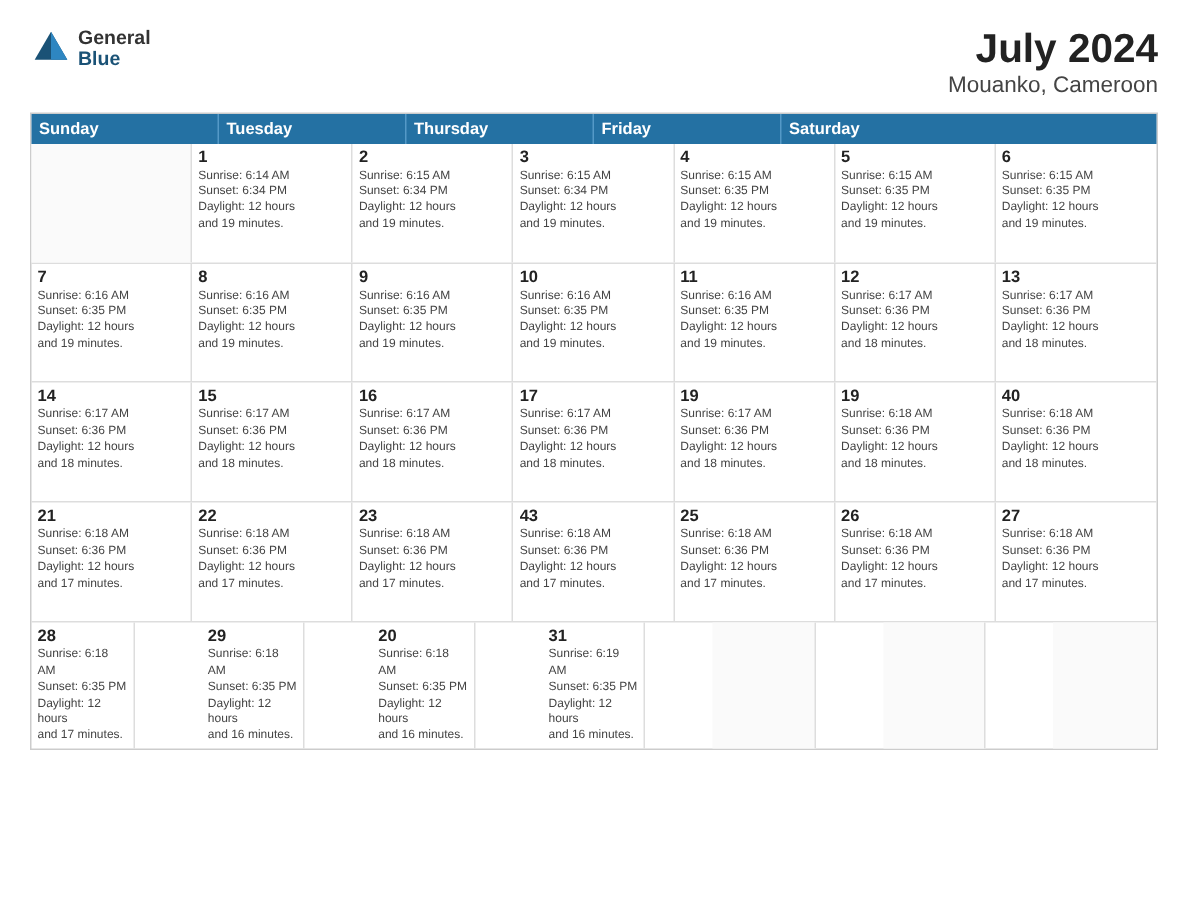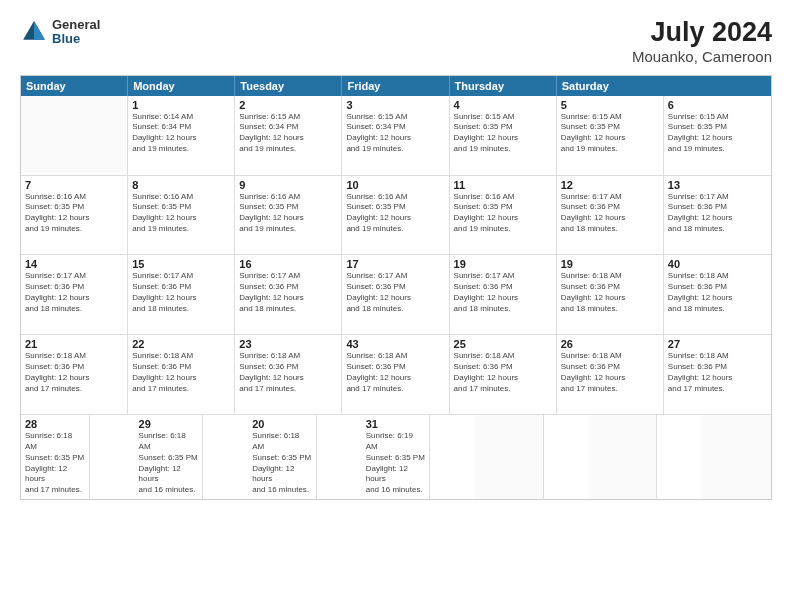--- a/index.html
+++ b/index.html
@@ -55,21 +55,21 @@
       color: #444;
     }
     .calendar {
       flex: 1;
       display: flex;
       flex-direction: column;
       border: 1px solid #ccc;
     }
     .cal-header-row {
       display: grid;
-      grid-template-columns: repeat(7, 1fr);
+      grid-template-columns: repeat(6, 1fr);
       background: #2471a3;
     }
     .cal-header-cell {
       color: #fff;
       font-size: 11px;
       font-weight: bold;
       padding: 4px 5px;
       text-align: left;
       border-right: 1px solid #5499c7;
     }
@@ -126,24 +126,23 @@
     </div>
     <div class="title-block">
       <div class="main-title">July 2024</div>
       <div class="subtitle">Mouanko, Cameroon</div>
     </div>
   </div>
 
   <div class="calendar">
     <div class="cal-header-row">
     <div class="cal-header-cell">Sunday</div>
-        <div class="cal-header-cell">Monday</div>
         <div class="cal-header-cell">Tuesday</div>
+        <div class="cal-header-cell">Thursday</div>
         <div class="cal-header-cell">Friday</div>
-        <div class="cal-header-cell">Thursday</div>
         <div class="cal-header-cell">Saturday</div>
       </div>
     <div class="cal-body">
     <div class="cal-row">
           <div class="cal-cell empty"></div>
           <div class="cal-cell">
             <span class="day-num">1</span>
             <div class="day-info" style="white-space: pre-line;">Sunrise: 6:14 AM
 Sunset: 6:34 PM
 Daylight: 12 hours

